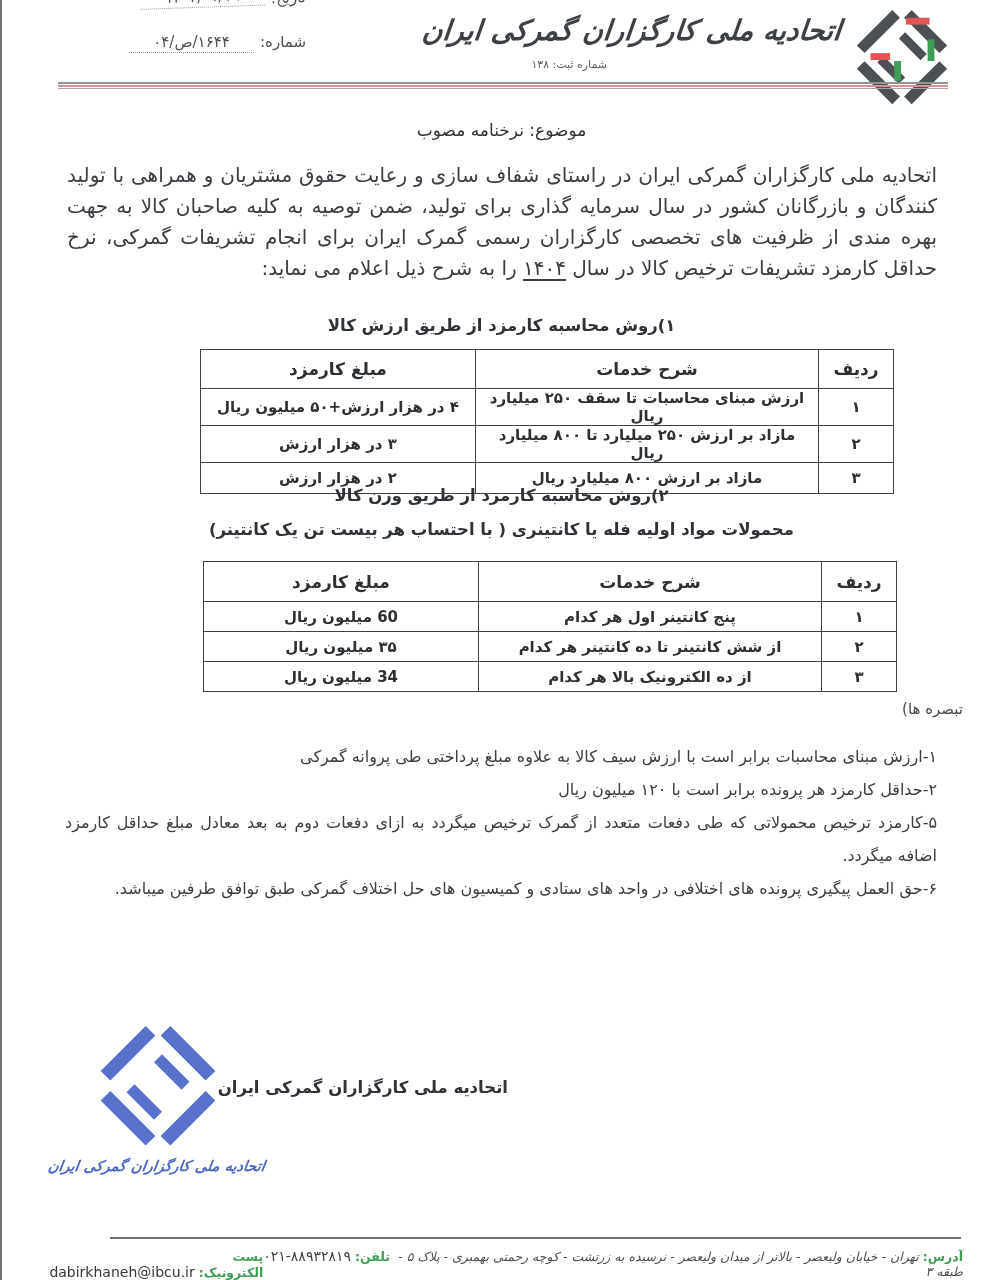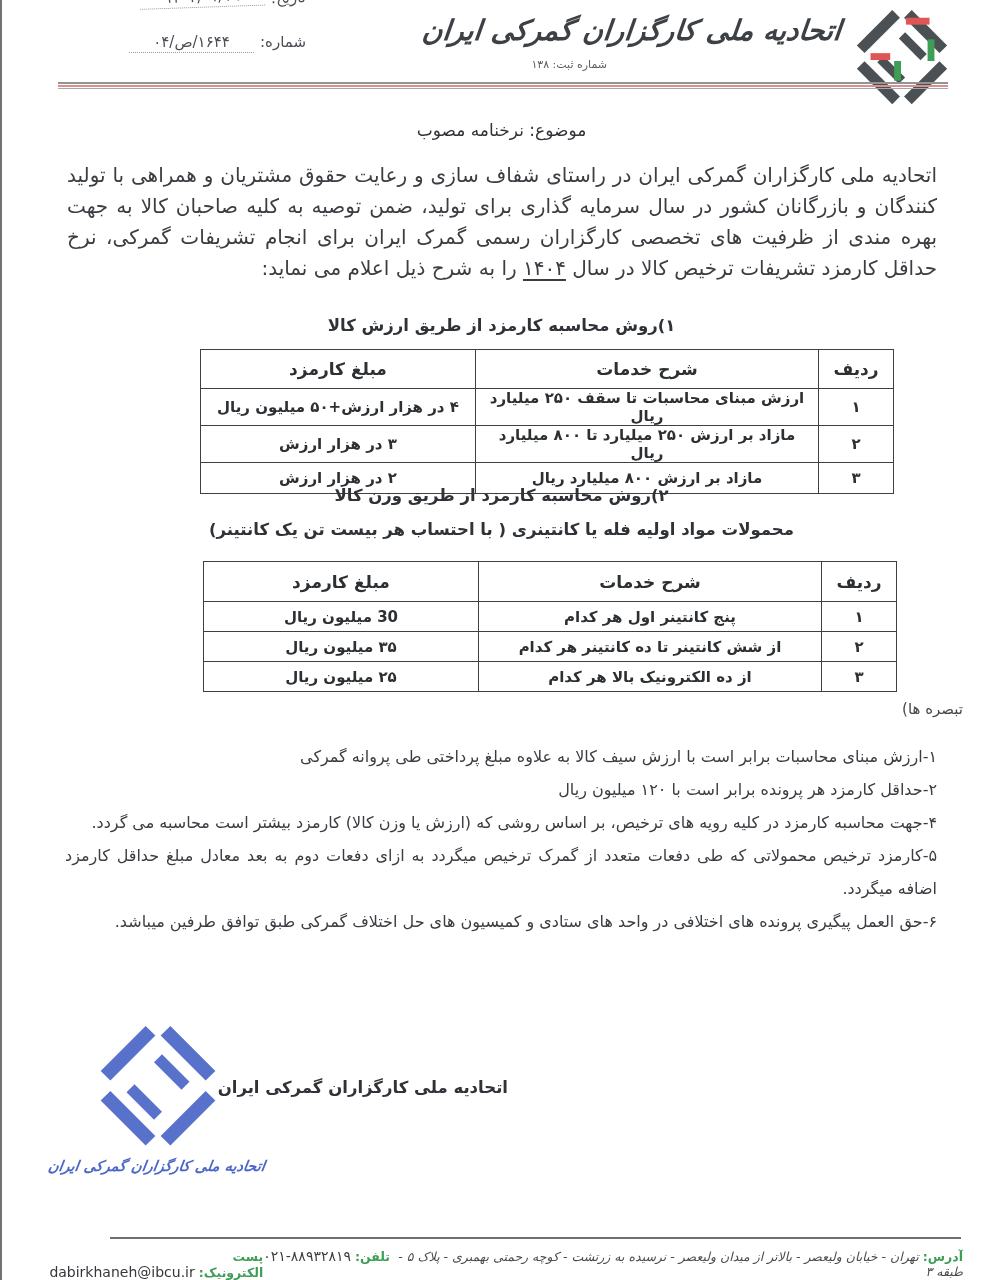--- a/index.html
+++ b/index.html
@@ -165,40 +165,39 @@
   <table class="rates table2">
     <tbody>
         <tr>
       <th class="col-radif">ردیف</th>
       <th class="col-sharh">شرح خدمات</th>
       <th class="col-mablagh">مبلغ کارمزد</th>
     </tr>
     <tr>
       <td>۱</td>
       <td>پنج کانتینر اول هر کدام</td>
-      <td>30 میلیون ریال</td>
+      <td>60 میلیون ریال</td>
     </tr>
     <tr>
       <td>۲</td>
       <td>از شش کانتینر تا ده کانتینر هر کدام</td>
       <td>۳۵ میلیون ریال</td>
     </tr>
     <tr>
       <td>۳</td>
       <td>از ده الکترونیک بالا هر کدام</td>
-      <td>۲۵ میلیون ریال</td>
+      <td>34 میلیون ریال</td>
     </tr>
   </tbody>
     </table>
 
   <div class="notes-title">تبصره ها)</div>
   <div class="notes">
     <p>۱-ارزش مبنای محاسبات برابر است با ارزش سیف کالا به علاوه مبلغ پرداختی طی پروانه گمرکی</p>
     <p>۲-حداقل کارمزد هر پرونده برابر است با ۱۲۰ میلیون ریال</p>
-    <p>۴-جهت محاسبه کارمزد در کلیه رویه های ترخیص، بر اساس روشی که (ارزش یا وزن کالا) کارمزد بیشتر است محاسبه می گردد.</p>
     <p>۵-کارمزد ترخیص محمولاتی که طی دفعات متعدد از گمرک ترخیص میگردد به ازای دفعات دوم به بعد معادل مبلغ حداقل کارمزد اضافه میگردد.</p>
     <p>۶-حق العمل پیگیری پرونده های اختلافی در واحد های ستادی و کمیسیون های حل اختلاف گمرکی طبق توافق طرفین میباشد.</p>
   </div>
 
   <div class="signature-name">اتحادیه ملی کارگزاران گمرکی ایران</div>
   <div class="stamp">
     <svg width="150" height="138" viewBox="0 0 120 110">
       <g stroke="#4a67c8" stroke-width="11" fill="none" opacity="0.92">
         <path d="M66 10 L102 46"></path>
         <path d="M102 62 L66 98"></path>

